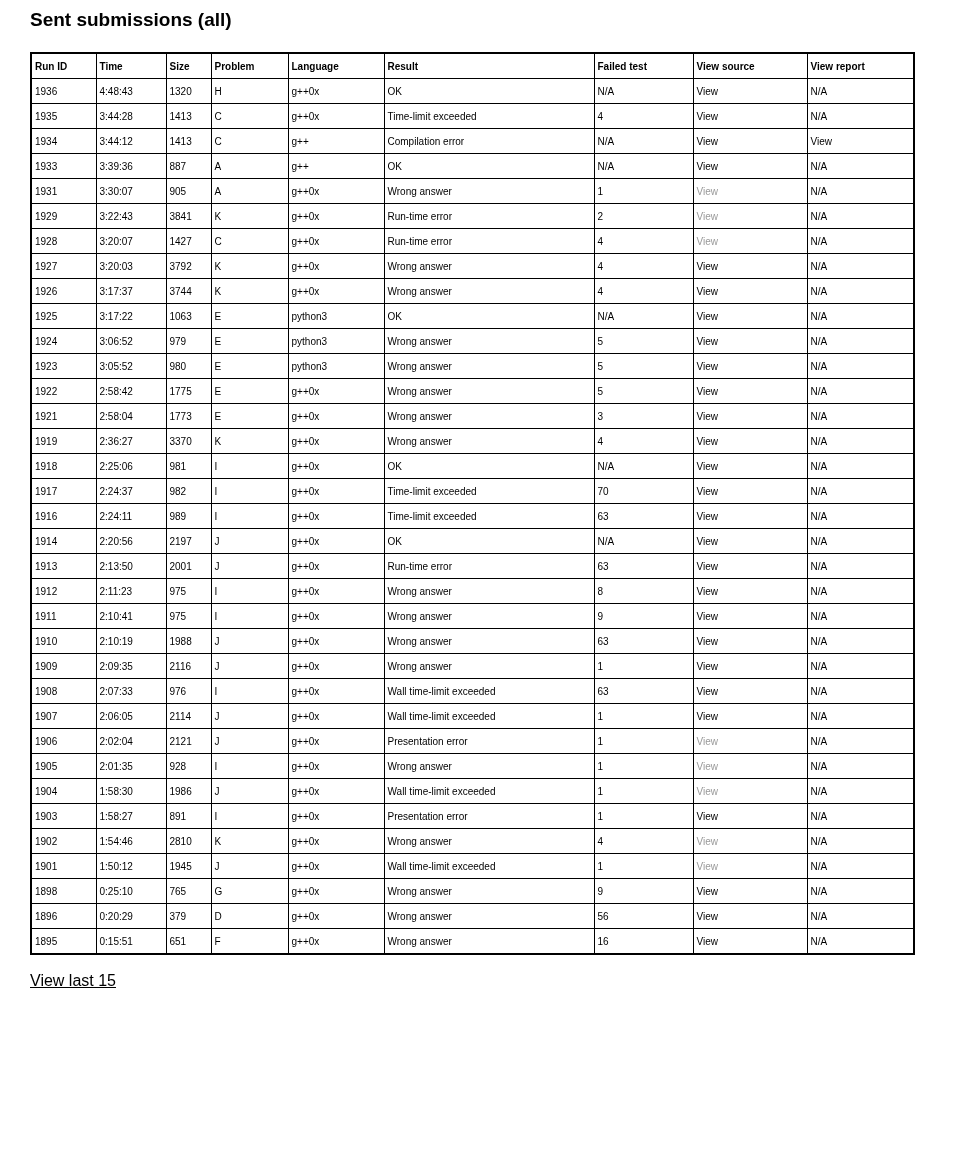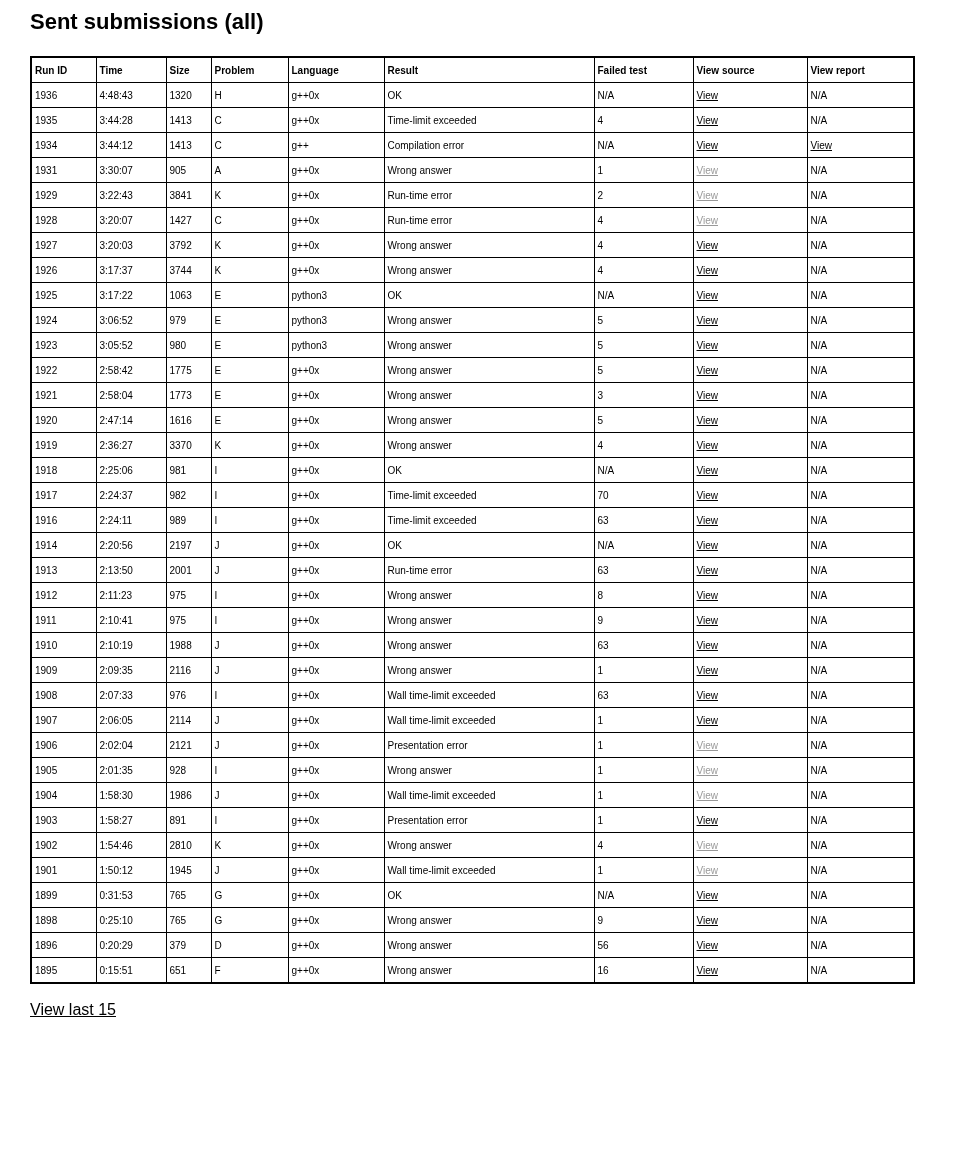--- a/index.html
+++ b/index.html
@@ -10,21 +10,21 @@
   body {
     width: 957px;
     height: 1165px;
     overflow: hidden;
     box-sizing: border-box;
     padding-left: 30px;
     font-family: "Liberation Sans", sans-serif;
     color: #000000;
   }
   h1.page-title {
-    font-size: 22px;
+    font-size: 19px;
     font-weight: bold;
     margin: 9px 8px 0 0;
     letter-spacing: 0px;
   }
   table.submissions {
     margin-top: 21px;
     border-collapse: collapse;
     border: 2px solid #000000;
     table-layout: fixed;
     font-size: 10px;
@@ -47,21 +47,20 @@
   col.c-time    { width: 70px; }
   col.c-size    { width: 45px; }
   col.c-problem { width: 77px; }
   col.c-lang    { width: 96px; }
   col.c-result  { width: 210px; }
   col.c-failed  { width: 99px; }
   col.c-source  { width: 114px; }
   col.c-report  { width: 107px; }
   a.link {
     color: #000000;
-    text-decoration: underline;
     cursor: pointer;
   }
   a.link.muted {
     color: #999999;
   }
   .footer-link {
     display: inline-block;
     margin-top: 17px;
     font-size: 16px;
     color: #000000;
@@ -129,20 +128,31 @@
         <td>3:44:12</td>
         <td>1413</td>
         <td>C</td>
         <td>g++</td>
         <td>Compilation error</td>
         <td>N/A</td>
         <td><a class="link">View</a></td>
         <td><a class="link">View</a></td>
       </tr>
       <tr>
+        <td>1933</td>
+        <td>3:39:36</td>
+        <td>887</td>
+        <td>A</td>
+        <td>g++</td>
+        <td>OK</td>
+        <td>N/A</td>
+        <td><a class="link">View</a></td>
+        <td>N/A</td>
+      </tr>
+      <tr>
         <td>1931</td>
         <td>3:30:07</td>
         <td>905</td>
         <td>A</td>
         <td>g++0x</td>
         <td>Wrong answer</td>
         <td>1</td>
         <td><a class="link muted">View</a></td>
         <td>N/A</td>
       </tr>
@@ -239,31 +249,20 @@
         <td>2:58:04</td>
         <td>1773</td>
         <td>E</td>
         <td>g++0x</td>
         <td>Wrong answer</td>
         <td>3</td>
         <td><a class="link">View</a></td>
         <td>N/A</td>
       </tr>
       <tr>
-        <td>1920</td>
-        <td>2:47:14</td>
-        <td>1616</td>
-        <td>E</td>
-        <td>g++0x</td>
-        <td>Wrong answer</td>
-        <td>5</td>
-        <td><a class="link">View</a></td>
-        <td>N/A</td>
-      </tr>
-      <tr>
         <td>1919</td>
         <td>2:36:27</td>
         <td>3370</td>
         <td>K</td>
         <td>g++0x</td>
         <td>Wrong answer</td>
         <td>4</td>
         <td><a class="link">View</a></td>
         <td>N/A</td>
       </tr>
@@ -448,31 +447,20 @@
         <td>1:50:12</td>
         <td>1945</td>
         <td>J</td>
         <td>g++0x</td>
         <td>Wall time-limit exceeded</td>
         <td>1</td>
         <td><a class="link muted">View</a></td>
         <td>N/A</td>
       </tr>
       <tr>
-        <td>1899</td>
-        <td>0:31:53</td>
-        <td>765</td>
-        <td>G</td>
-        <td>g++0x</td>
-        <td>OK</td>
-        <td>N/A</td>
-        <td><a class="link">View</a></td>
-        <td>N/A</td>
-      </tr>
-      <tr>
         <td>1898</td>
         <td>0:25:10</td>
         <td>765</td>
         <td>G</td>
         <td>g++0x</td>
         <td>Wrong answer</td>
         <td>9</td>
         <td><a class="link">View</a></td>
         <td>N/A</td>
       </tr>

